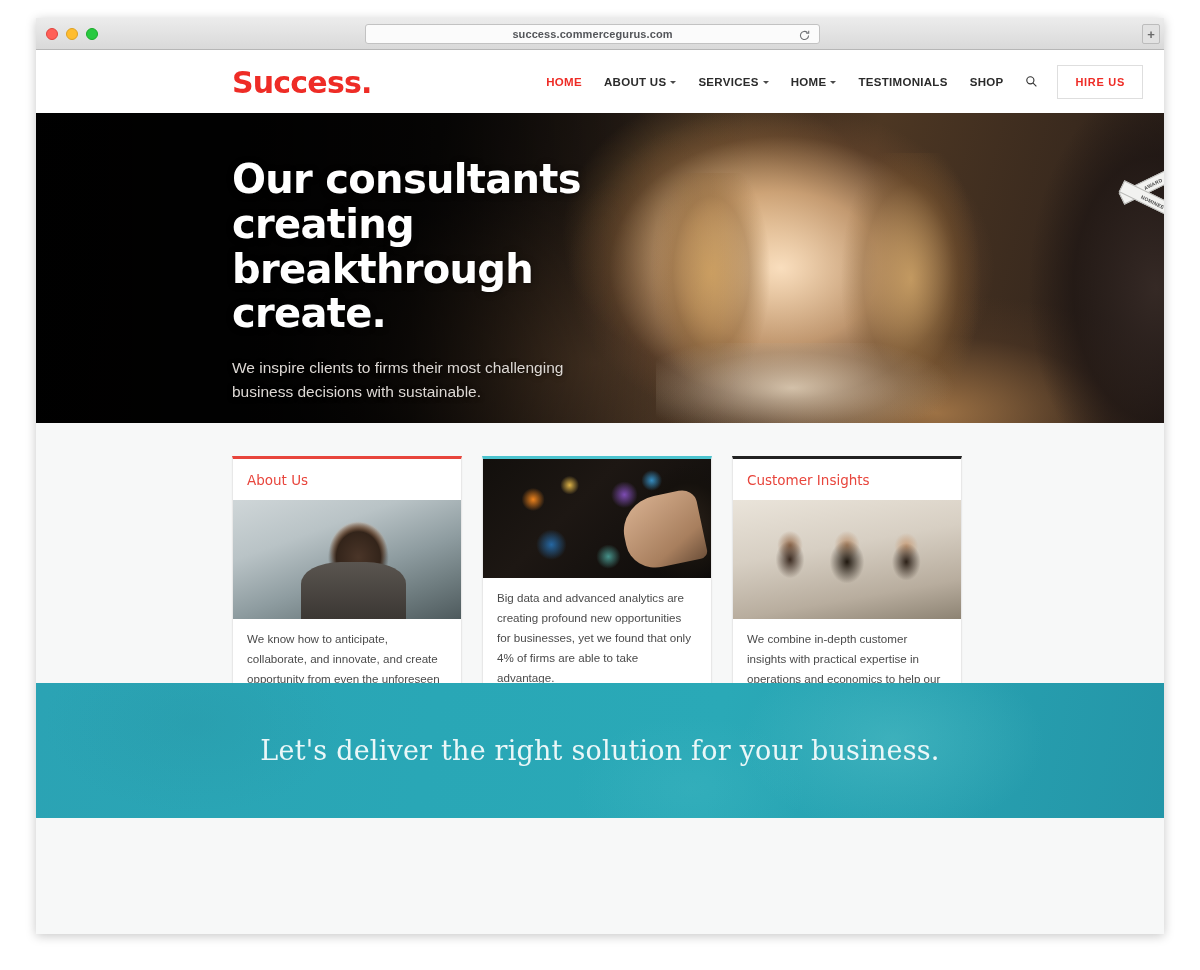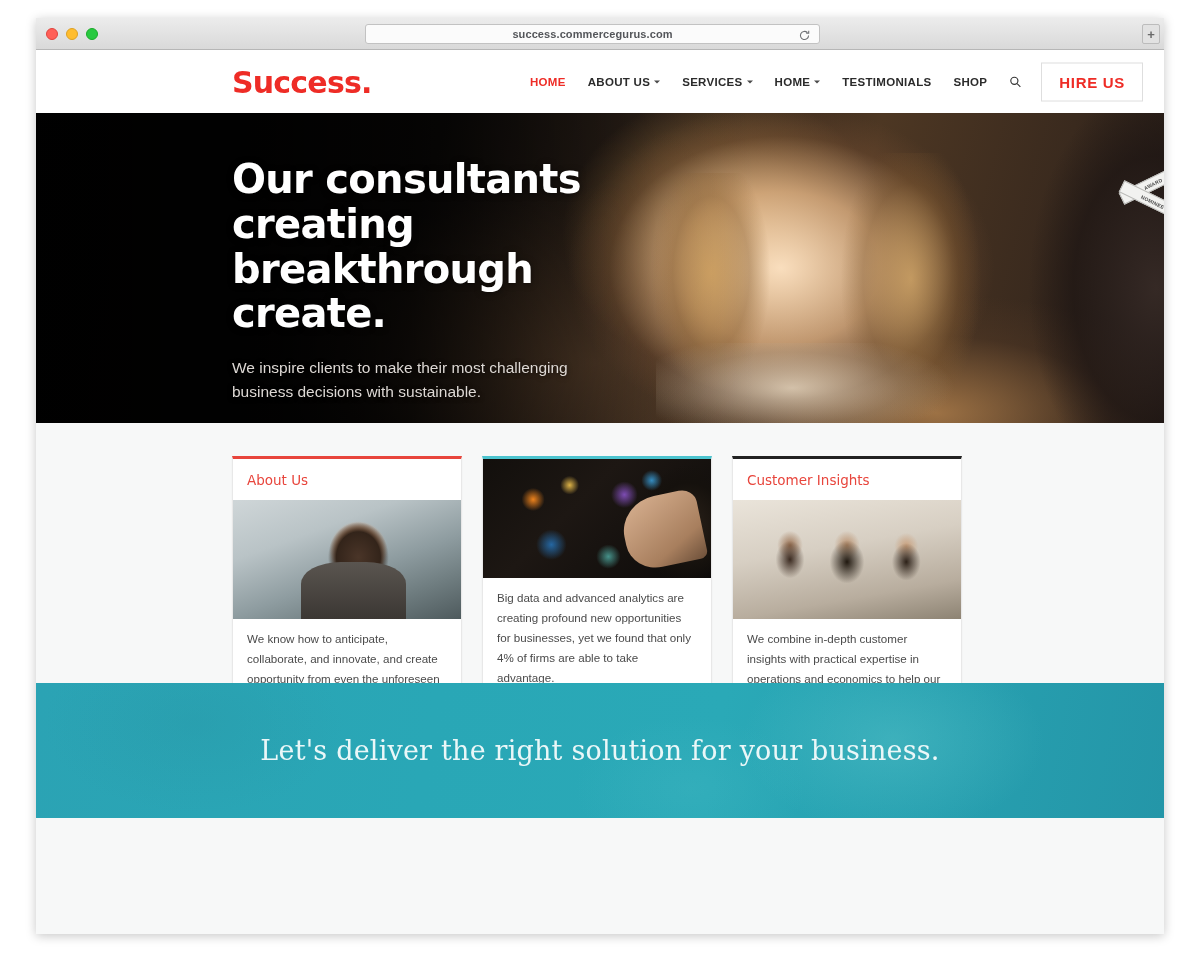--- a/index.html
+++ b/index.html
@@ -111,21 +111,21 @@
   }
   .search-btn {
     padding: 0 11px; display: flex; align-items: center;
     color: #333;
   }
   .hire-btn {
     margin-left: 8px;
     border: 1px solid #dedede;
     background: #fff;
     color: #ee2c26;
-    font-size: 15px; font-weight: bold;
+    font-size: 11px; font-weight: bold;
     letter-spacing: 0.7px;
     padding: 10px 17px;
     white-space: nowrap;
   }
 
   
   .hero {
     position: relative;
     height: 310px;
     overflow: hidden;
@@ -373,21 +373,21 @@
       <div class="hero-ribbon">
         <div class="ribbon-strip r1">AWARD</div>
         <div class="ribbon-strip r2">NOMINEE</div>
       </div>
       <div class="hero-content">
         <h1 class="hero-title">
           <span>Our consultants creating</span><br>
           <span>breakthrough create.</span>
         </h1>
         <p class="hero-sub">
-          <span>We inspire clients to make their most challenging</span><br>
+          <span>We inspire clients to firms their most challenging</span><br>
           <span>business decisions with sustainable.</span>
         </p>
 
       </div>
     </div>
 
     <div class="cards-section">
       <div class="cards-row">
 
         <div class="card" style="border-top-color:#e8453c">

